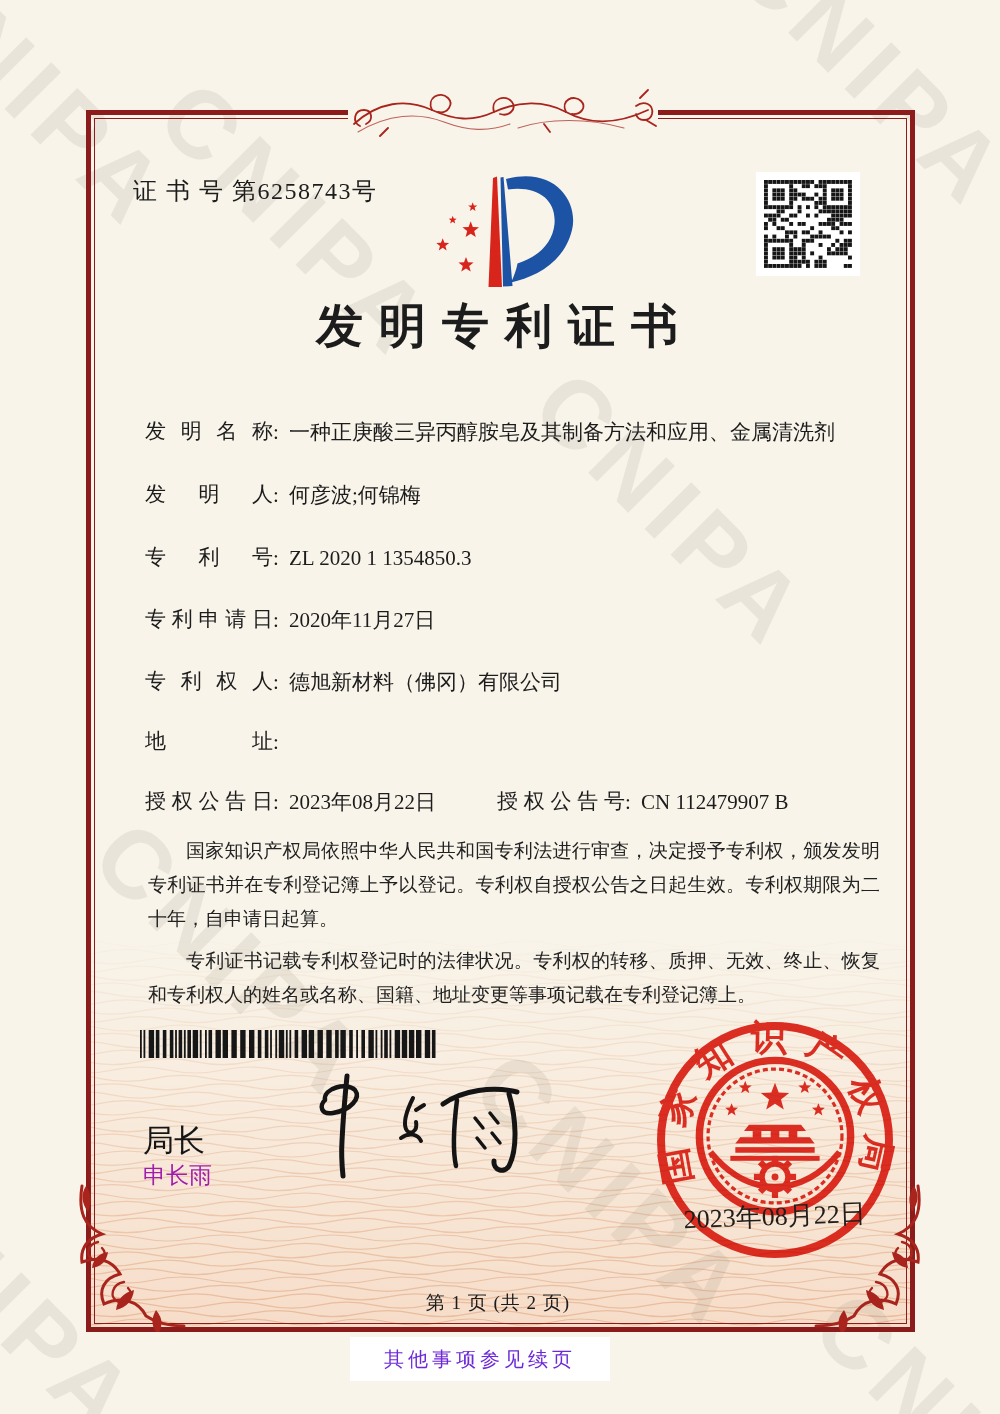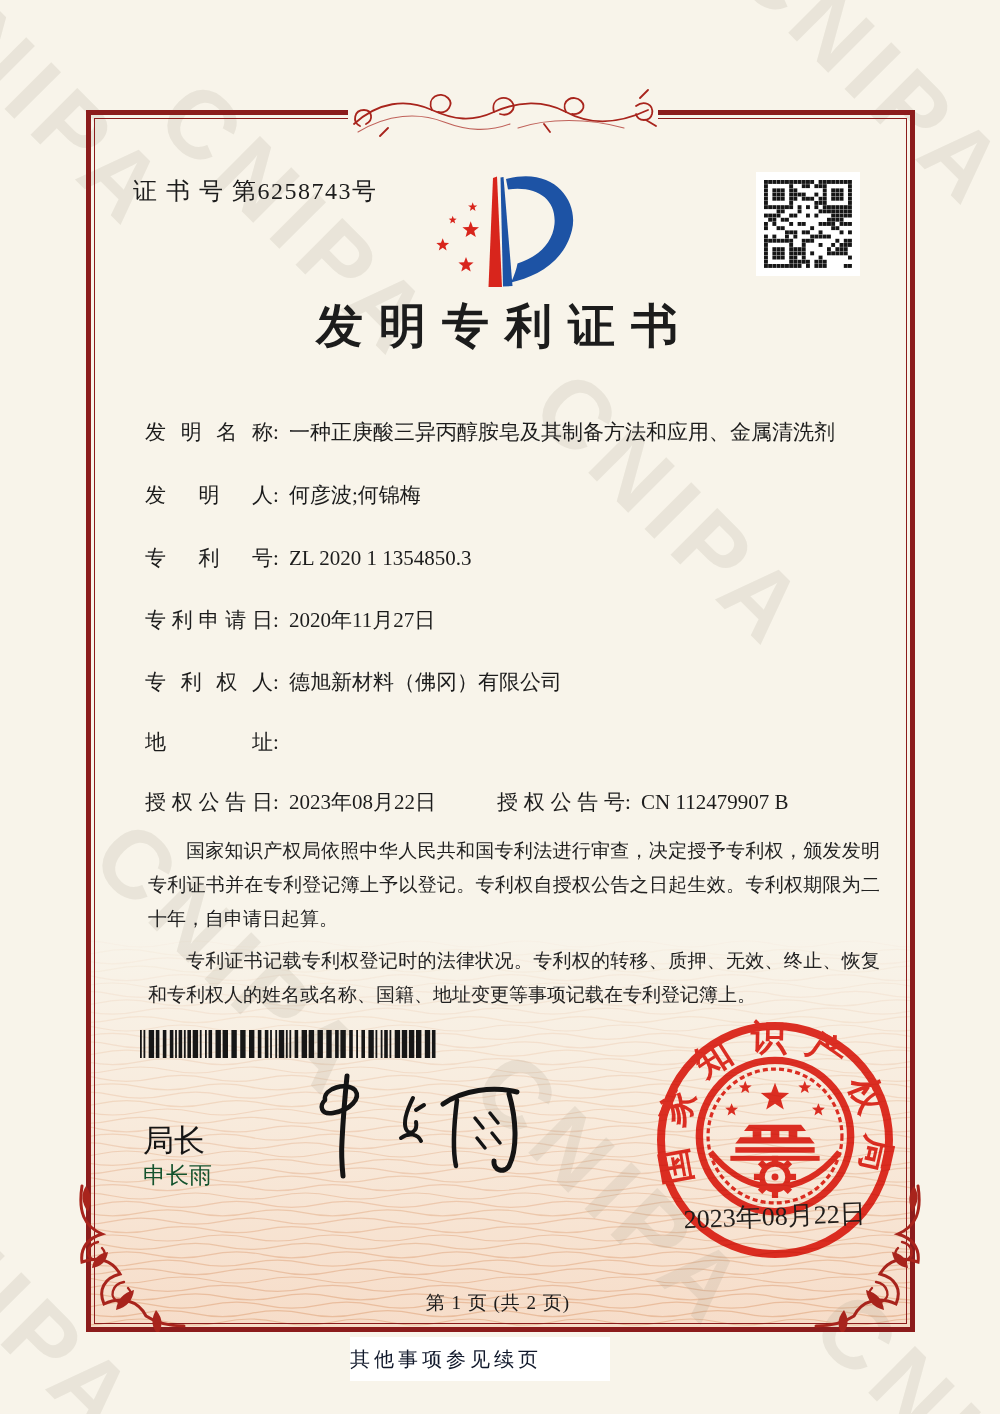--- a/index.html
+++ b/index.html
@@ -25,43 +25,43 @@
   .corner-right{left:812px;top:1182px;transform:scaleX(-1);}
   
   .cert-no{position:absolute;left:133px;top:175px;font-size:24px;letter-spacing:1.5px;z-index:4;}
   .logo{position:absolute;left:402px;top:163px;z-index:4;}
   .qr{position:absolute;left:756px;top:172px;z-index:4;}
   .title{position:absolute;left:0;right:6px;top:295px;margin:0;text-align:center;
          font-size:47px;font-weight:bold;letter-spacing:16px;text-indent:16px;z-index:4;}
   
   .row{position:absolute;left:145px;width:748px;display:flex;align-items:flex-start;
        font-size:21px;z-index:4;line-height:31px;}
-  .lbl{flex:none;display:inline-block;width:128px;text-align:justify;text-align-last:justify;}
+  .lbl{flex:none;display:inline-block;width:128px;text-align:justify;text-align-last:justify;font-family:Liberation Mono, monospace;}
   .colon{flex:none;width:16px;}
   .val{flex:0 1 auto;}
   .row-address .val{width:502px;}
   .g2{position:absolute;left:352px;top:0;display:flex;}
   .g2 .lbl{width:128px;}
   
   .body-text{position:absolute;left:140px;top:826px;width:748px;z-index:4;}
   .body-text p{margin:8px;font-size:19px;line-height:34px;text-indent:2em;
                text-align:justify;color:#222;}
   
   .barcode{position:absolute;left:140px;top:1030px;z-index:4;}
   .sig-role{position:absolute;left:143px;top:1120px;font-size:31px;z-index:4;
             font-family:"Liberation Sans",sans-serif;color:#151515;}
   .sig-name{position:absolute;left:143px;top:1160px;font-size:23px;z-index:4;
-            font-family:"Liberation Sans",sans-serif;color:#14532d;}
+            font-family:"Liberation Sans",sans-serif;color:#a21caf;}
   .signature{position:absolute;left:285px;top:1066px;z-index:4;}
   .seal{position:absolute;left:650px;top:1015px;z-index:5;mix-blend-mode:multiply;opacity:0.95;}
   .page-info{position:absolute;left:0;right:4px;top:1290px;text-align:center;
              font-size:19px;z-index:4;letter-spacing:1px;}
   .note-box{position:absolute;left:350px;top:1337px;width:260px;height:44px;
             background:#ffffff;z-index:4;display:flex;align-items:center;
-            justify-content:flex-start;font-size:20px;letter-spacing:4px;color:#0f172a;}
+            justify-content:center;font-size:20px;letter-spacing:4px;color:#6d28d9;}
 </style>
 </head>
 <body>
 
 <div class="page">
 
   <div id="watermarks">
       <div class="wm" style="left: -50px; top: -70px;">CNIPA</div>
       <div class="wm" style="left: 790px; top: -90px;">CNIPA</div>
       <div class="wm" style="left: 215px; top: 60px;">CNIPA</div>

